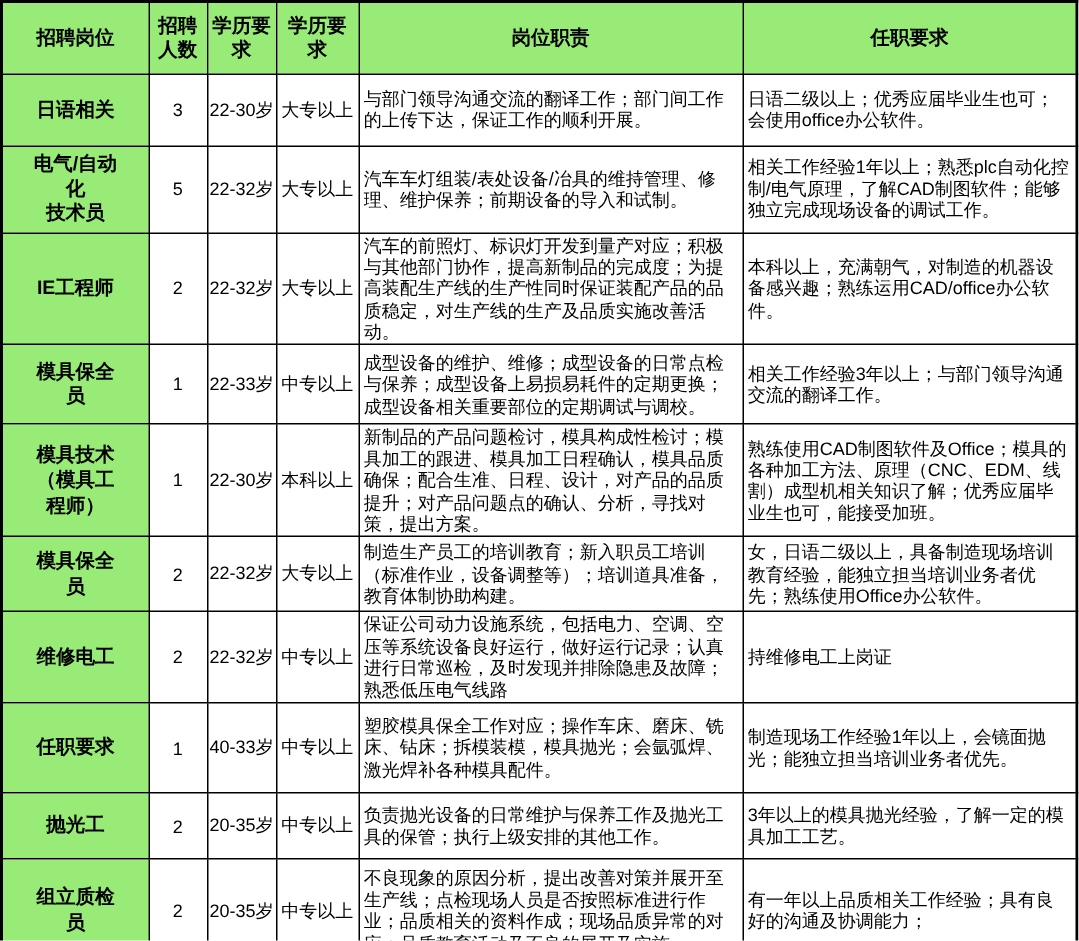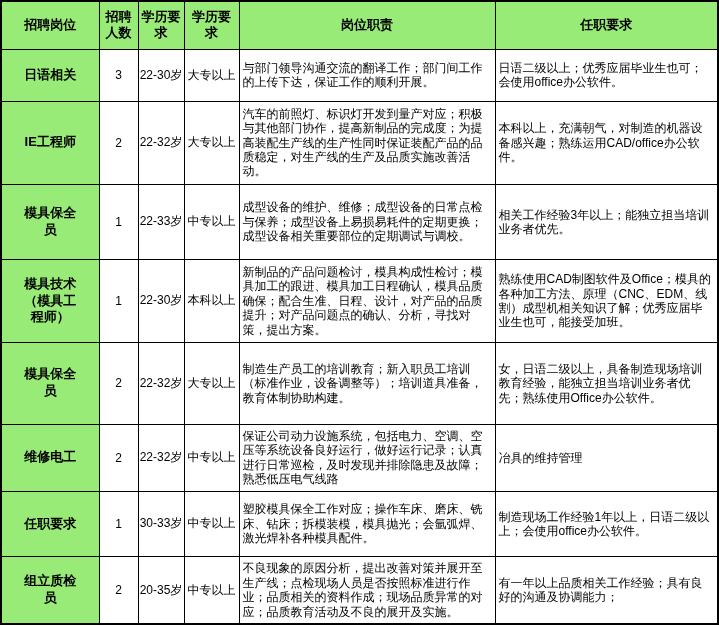--- a/index.html
+++ b/index.html
@@ -101,34 +101,43 @@
   <tbody>
     <tr>
       <td class="pos">日语相关</td>
       <td class="c">3</td>
       <td class="c">22-30岁</td>
       <td class="c">大专以上</td>
       <td class="t">与部门领导沟通交流的翻译工作；部门间工作的上传下达，保证工作的顺利开展。</td>
       <td class="t">日语二级以上；优秀应届毕业生也可；会使用office办公软件。</td>
     </tr>
     <tr>
+      <td class="pos">电气/自动化
+技术员</td>
+      <td class="c">5</td>
+      <td class="c">22-32岁</td>
+      <td class="c">大专以上</td>
+      <td class="t">汽车车灯组装/表处设备/冶具的维持管理、修理、维护保养；前期设备的导入和试制。</td>
+      <td class="t">相关工作经验1年以上；熟悉plc自动化控制/电气原理，了解CAD制图软件；能够独立完成现场设备的调试工作。</td>
+    </tr>
+    <tr>
       <td class="pos">IE工程师</td>
       <td class="c">2</td>
       <td class="c">22-32岁</td>
       <td class="c">大专以上</td>
       <td class="t">汽车的前照灯、标识灯开发到量产对应；积极与其他部门协作，提高新制品的完成度；为提高装配生产线的生产性同时保证装配产品的品质稳定，对生产线的生产及品质实施改善活动。</td>
       <td class="t">本科以上，充满朝气，对制造的机器设备感兴趣；熟练运用CAD/office办公软件。</td>
     </tr>
     <tr>
       <td class="pos">模具保全员</td>
       <td class="c">1</td>
       <td class="c">22-33岁</td>
       <td class="c">中专以上</td>
       <td class="t">成型设备的维护、维修；成型设备的日常点检与保养；成型设备上易损易耗件的定期更换；成型设备相关重要部位的定期调试与调校。</td>
-      <td class="t">相关工作经验3年以上；能独立担当培训业务者优先。</td>
+      <td class="t">相关工作经验3年以上；与部门领导沟通交流的翻译工作。</td>
     </tr>
     <tr>
       <td class="pos">模具技术
 （模具工程师）</td>
       <td class="c">1</td>
       <td class="c">22-30岁</td>
       <td class="c">本科以上</td>
       <td class="t">新制品的产品问题检讨，模具构成性检讨；模具加工的跟进、模具加工日程确认，模具品质确保；配合生准、日程、设计，对产品的品质提升；对产品问题点的确认、分析，寻找对策，提出方案。</td>
       <td class="t">熟练使用CAD制图软件及Office；模具的各种加工方法、原理（CNC、EDM、线割）成型机相关知识了解；优秀应届毕业生也可，能接受加班。</td>
     </tr>
@@ -139,29 +148,37 @@
       <td class="c">大专以上</td>
       <td class="t">制造生产员工的培训教育；新入职员工培训（标准作业，设备调整等）；培训道具准备，教育体制协助构建。</td>
       <td class="t">女，日语二级以上，具备制造现场培训教育经验，能独立担当培训业务者优先；熟练使用Office办公软件。</td>
     </tr>
     <tr>
       <td class="pos">维修电工</td>
       <td class="c">2</td>
       <td class="c">22-32岁</td>
       <td class="c">中专以上</td>
       <td class="t">保证公司动力设施系统，包括电力、空调、空压等系统设备良好运行，做好运行记录；认真进行日常巡检，及时发现并排除隐患及故障；熟悉低压电气线路</td>
-      <td class="t">冶具的维持管理</td>
+      <td class="t">持维修电工上岗证</td>
     </tr>
     <tr>
       <td class="pos">任职要求</td>
       <td class="c">1</td>
-      <td class="c">30-33岁</td>
+      <td class="c">40-33岁</td>
       <td class="c">中专以上</td>
       <td class="t">塑胶模具保全工作对应；操作车床、磨床、铣床、钻床；拆模装模，模具抛光；会氩弧焊、激光焊补各种模具配件。</td>
-      <td class="t">制造现场工作经验1年以上，日语二级以上；会使用office办公软件。</td>
+      <td class="t">制造现场工作经验1年以上，会镜面抛光；能独立担当培训业务者优先。</td>
+    </tr>
+    <tr>
+      <td class="pos">抛光工</td>
+      <td class="c">2</td>
+      <td class="c">20-35岁</td>
+      <td class="c">中专以上</td>
+      <td class="t">负责抛光设备的日常维护与保养工作及抛光工具的保管；执行上级安排的其他工作。</td>
+      <td class="t">3年以上的模具抛光经验，了解一定的模具加工工艺。</td>
     </tr>
     <tr>
       <td class="pos">组立质检员</td>
       <td class="c">2</td>
       <td class="c">20-35岁</td>
       <td class="c">中专以上</td>
       <td class="t">不良现象的原因分析，提出改善对策并展开至生产线；点检现场人员是否按照标准进行作业；品质相关的资料作成；现场品质异常的对应；品质教育活动及不良的展开及实施。</td>
       <td class="t">有一年以上品质相关工作经验；具有良好的沟通及协调能力；</td>
     </tr>
   </tbody>

